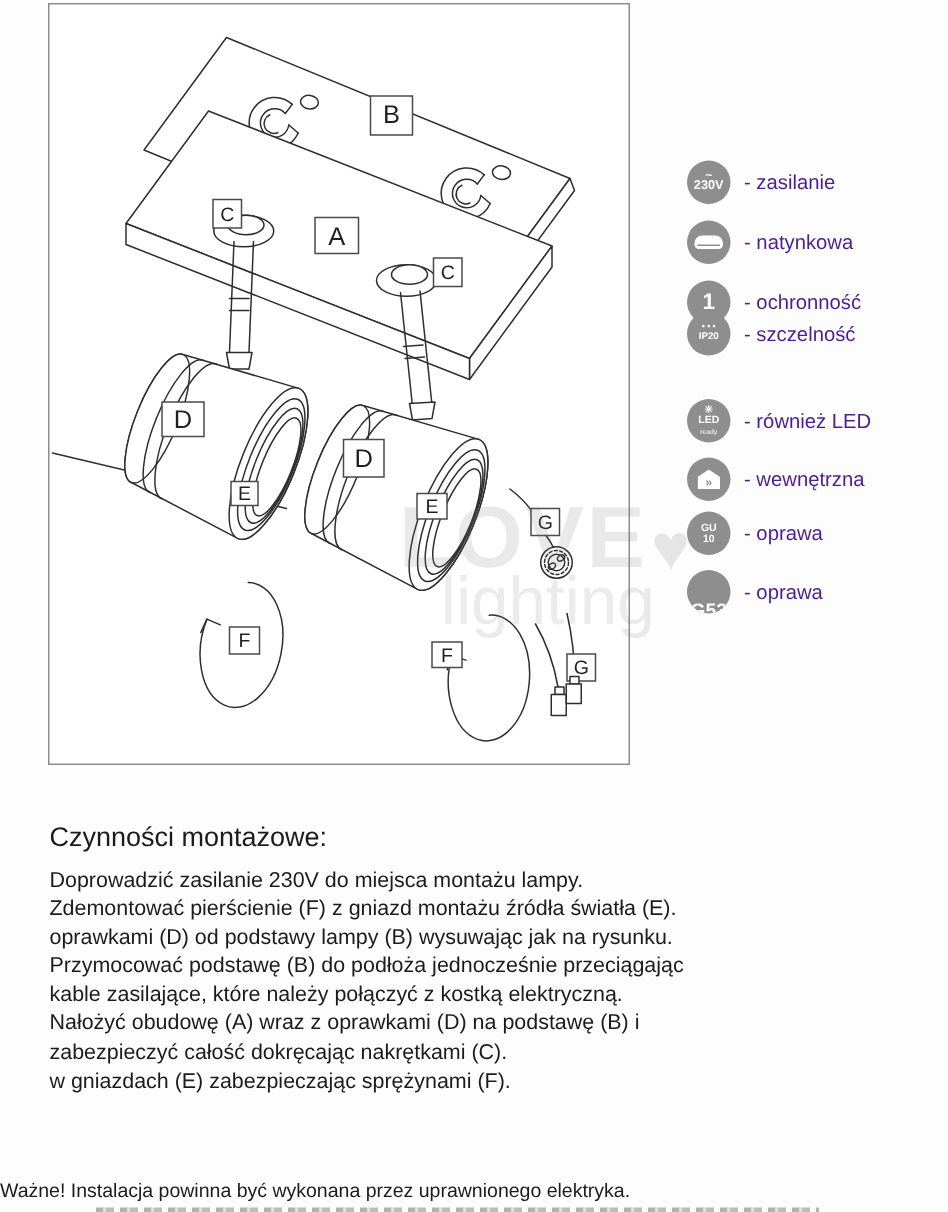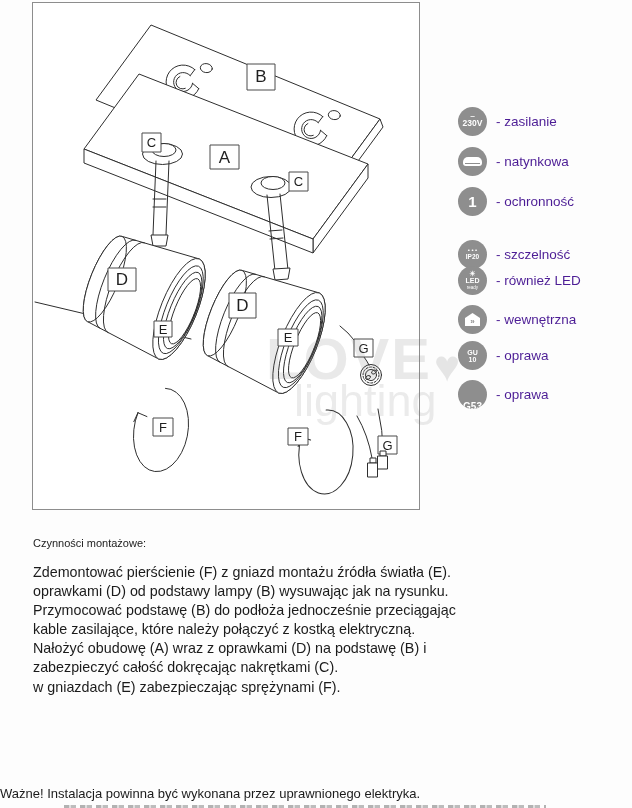--- a/index.html
+++ b/index.html
@@ -50,24 +50,24 @@
   .g-sun{font-size:7px;line-height:6px;}
   .g-led{font-size:7px;line-height:8px;}
   .g-ready{font-size:4.5px;line-height:5px;font-weight:normal;}
   .g-house{
     width:15px;height:13px;background:#ffffff;
     clip-path:polygon(50% 0,100% 38%,100% 100%,0 100%,0 38%);
     display:flex;align-items:flex-end;justify-content:center;
     color:#8e8e8e;font-size:8px;line-height:9px;
   }
   .g-two{font-size:7px;line-height:7px;}
-  .g-g53{font-size:10px;line-height:8px;margin-top:24px;}
+  .g-g53{font-size:13px;line-height:8px;margin-top:24px;}
   
   .instructions{position:absolute;left:33px;top:535px;z-index:2;}
-  .instr-heading{font-size:11px;line-height:17px;white-space:nowrap;}
+  .instr-heading{font-size:18px;line-height:17px;white-space:nowrap;margin-top:15px;}
   .para{margin-top:11px;}
   .line{font-size:14.3px;height:19.1px;line-height:19.1px;white-space:nowrap;}
   
   .warning{position:absolute;left:0;right:0;top:786px;text-align:left;
            font-size:13px;z-index:2;white-space:nowrap;}
   .crop-strip{
     position:absolute;left:64px;top:805px;width:482px;height:2.5px;z-index:2;opacity:.65;
     background:repeating-linear-gradient(90deg,#8a8a8a 0 5px,#cfcfcf 5px 7px,#9a9a9a 7px 12px,transparent 12px 16px);
   }
 </style>
@@ -235,21 +235,21 @@
   <div class="spec-label">- natynkowa</div>
 </div>
 
 <div class="spec-row" style="top:187px">
   <div class="spec-icon">
     <div class="g-one">1</div>
   </div>
   <div class="spec-label">- ochronność</div>
 </div>
 
-<div class="spec-row" style="top:240px">
+<div class="spec-row" style="top:208px">
   <div class="spec-icon">
     <div class="g-drops">•••</div>
     <div class="g-ip">IP20</div>
   </div>
   <div class="spec-label">- szczelność</div>
 </div>
 
 <div class="spec-row" style="top:266px">
   <div class="spec-icon">
     <div class="g-sun">☀</div>
@@ -279,20 +279,21 @@
 <div class="spec-row" style="top:380px">
   <div class="spec-icon">
     <div class="g-g53">G53</div>
   </div>
   <div class="spec-label">- oprawa</div>
 </div>
 
 <div class="instructions">
   <div class="instr-heading">Czynności montażowe:</div>
   <div class="para">
+    <div class="line">Doprowadzić zasilanie 230V do miejsca montażu lampy.</div>
     <div class="line">Zdemontować pierścienie (F) z gniazd montażu źródła światła (E).</div>
     <div class="line">oprawkami (D) od podstawy lampy (B) wysuwając jak na rysunku.</div>
     <div class="line">Przymocować podstawę (B) do podłoża jednocześnie przeciągając</div>
     <div class="line">kable zasilające, które należy połączyć z kostką elektryczną.</div>
     <div class="line">Nałożyć obudowę (A) wraz z oprawkami (D) na podstawę (B) i</div>
     <div class="line">zabezpieczyć całość dokręcając nakrętkami (C).</div>
     <div class="line">w gniazdach (E) zabezpieczając sprężynami (F).</div>
   </div>
 </div>
 

